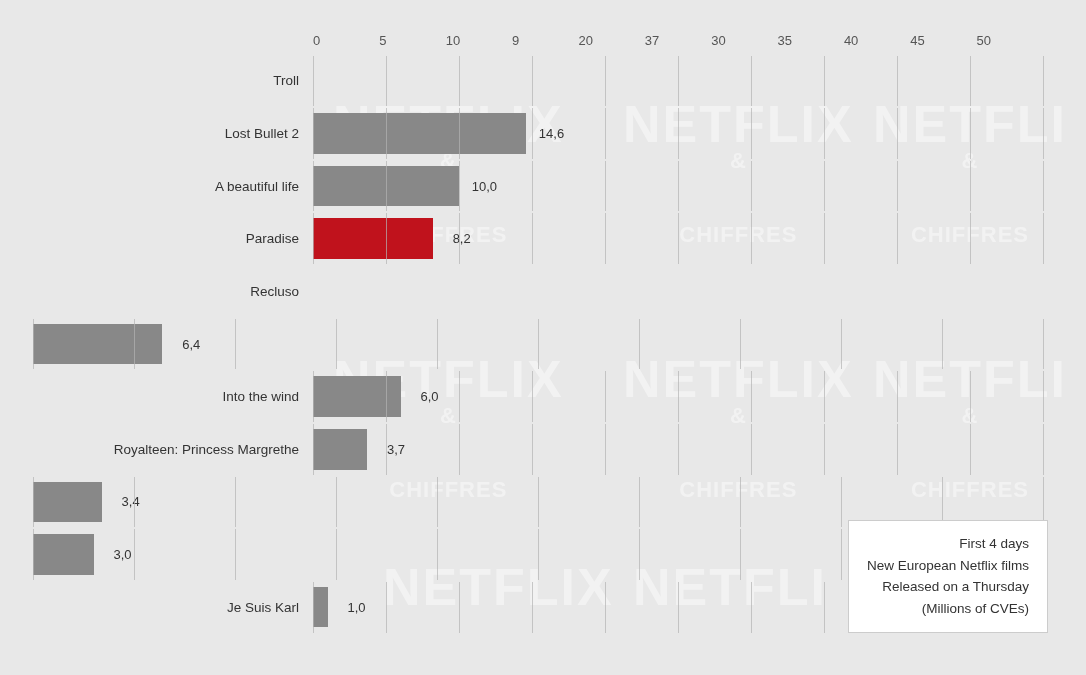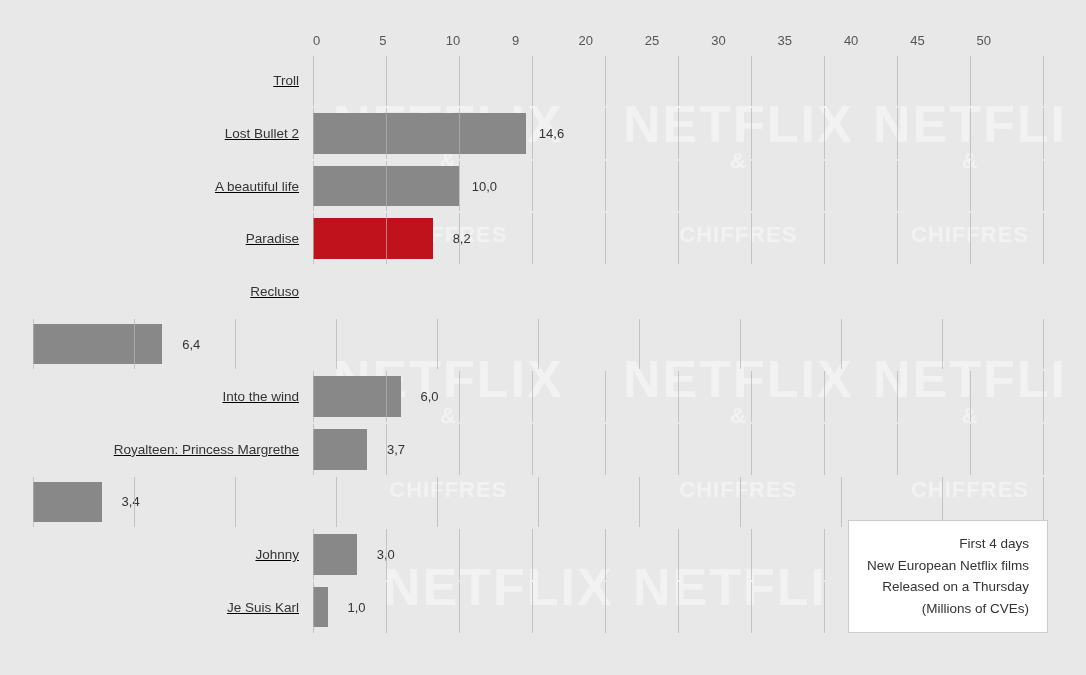--- a/index.html
+++ b/index.html
@@ -59,21 +59,20 @@
       text-align: left;
       font-size: 13px;
       color: #555;
       font-weight: normal;
     }
     .bars-section {
       flex: 1;
       display: flex;
       flex-direction: column;
       gap: 2px;
-      text-decoration: underline;
     }
     .bar-row {
       display: flex;
       align-items: center;
       flex: 1;
     }
     .bar-label {
       width: 280px;
       text-align: right;
       padding-right: 14px;
@@ -158,21 +157,21 @@
   </div>
 
   <div class="chart-area">
 
     <div class="top-axis" id="top-axis">
     <span class="axis-tick">0</span>
         <span class="axis-tick">5</span>
         <span class="axis-tick">10</span>
         <span class="axis-tick">9</span>
         <span class="axis-tick">20</span>
-        <span class="axis-tick">25</span>
+        <span class="axis-tick">37</span>
         <span class="axis-tick">30</span>
         <span class="axis-tick">35</span>
         <span class="axis-tick">40</span>
         <span class="axis-tick">45</span>
         <span class="axis-tick">50</span>
       </div>
 
     <div class="bars-section" id="bars-section">
     <div class="bar-row">
           <div class="bar-label">Troll</div>
@@ -318,21 +317,20 @@
             <div class="grid-line" style="left: 40%;"></div>
             <div class="grid-line" style="left: 50%;"></div>
             <div class="grid-line" style="left: 60%;"></div>
             <div class="grid-line" style="left: 70%;"></div>
             <div class="grid-line" style="left: 80%;"></div>
             <div class="grid-line" style="left: 90%;"></div>
             <div class="grid-line" style="left: 100%;"></div>
           </div>
         </div>
         <div class="bar-row">
-          <div class="bar-label">Johnny</div>
           <div class="bar-track" style="position: relative;">
             <div class="bar-fill" style="width: 6%;">
               <span class="bar-value">3,0</span>
             </div>
             <div class="grid-line" style="left: 0%;"></div>
             <div class="grid-line" style="left: 10%;"></div>
             <div class="grid-line" style="left: 20%;"></div>
             <div class="grid-line" style="left: 30%;"></div>
             <div class="grid-line" style="left: 40%;"></div>
             <div class="grid-line" style="left: 50%;"></div>

